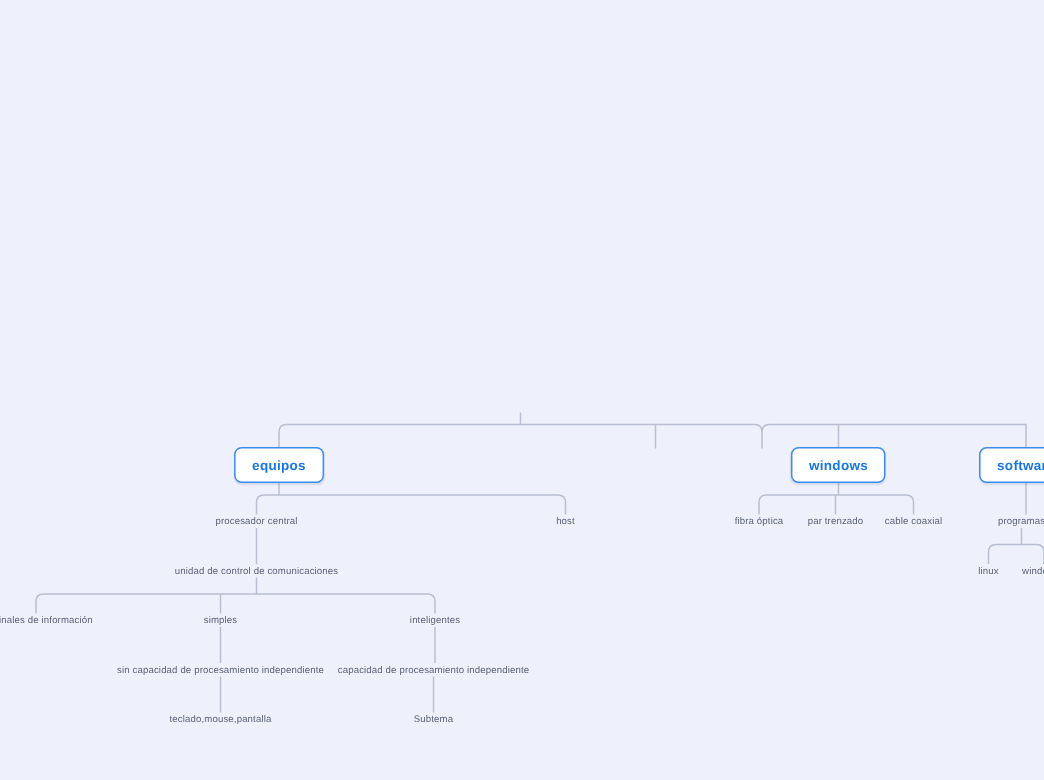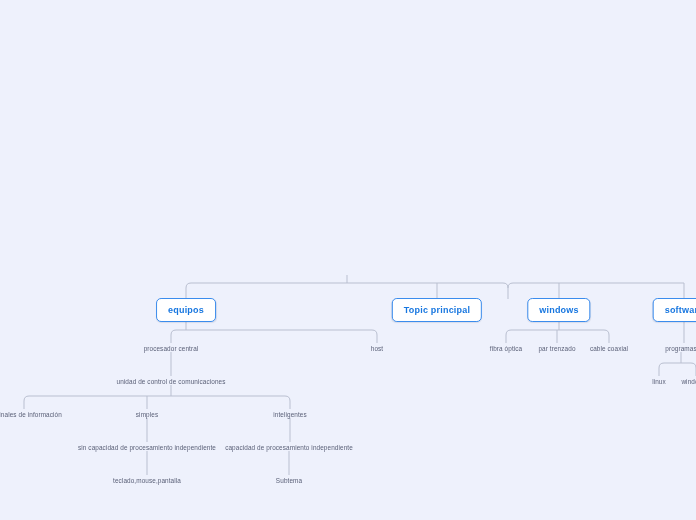--- a/index.html
+++ b/index.html
@@ -110,23 +110,20 @@
     <path d="M684,322 L684,343"></path>
 
     <path d="M681,352 L681,363"></path>
     <path d="M659,376 L659,368 Q659,363 664,363 L691,363 Q696,363 696,368 L696,376"></path>
   </svg>
 
 
   <div class="node node-box" style="left:186px; top:310px; transform:translate(-50%,-50%);">
     <span>equipos</span>
   </div>
-  <div class="node node-box" style="left:437px; top:310px; transform:translate(-50%,-50%);">
-    <span>Topic principal</span>
-  </div>
   <div class="node node-box" style="left:559px; top:310px; transform:translate(-50%,-50%);">
     <span>windows</span>
   </div>
   <div class="node node-box" style="left:684px; top:310px; transform:translate(-50%,-50%);">
     <span>software</span>
   </div>
 
   <div class="node node-text" style="left:171px; top:348px; transform:translate(-50%,-50%);">
     <span>procesador central</span>
   </div>

